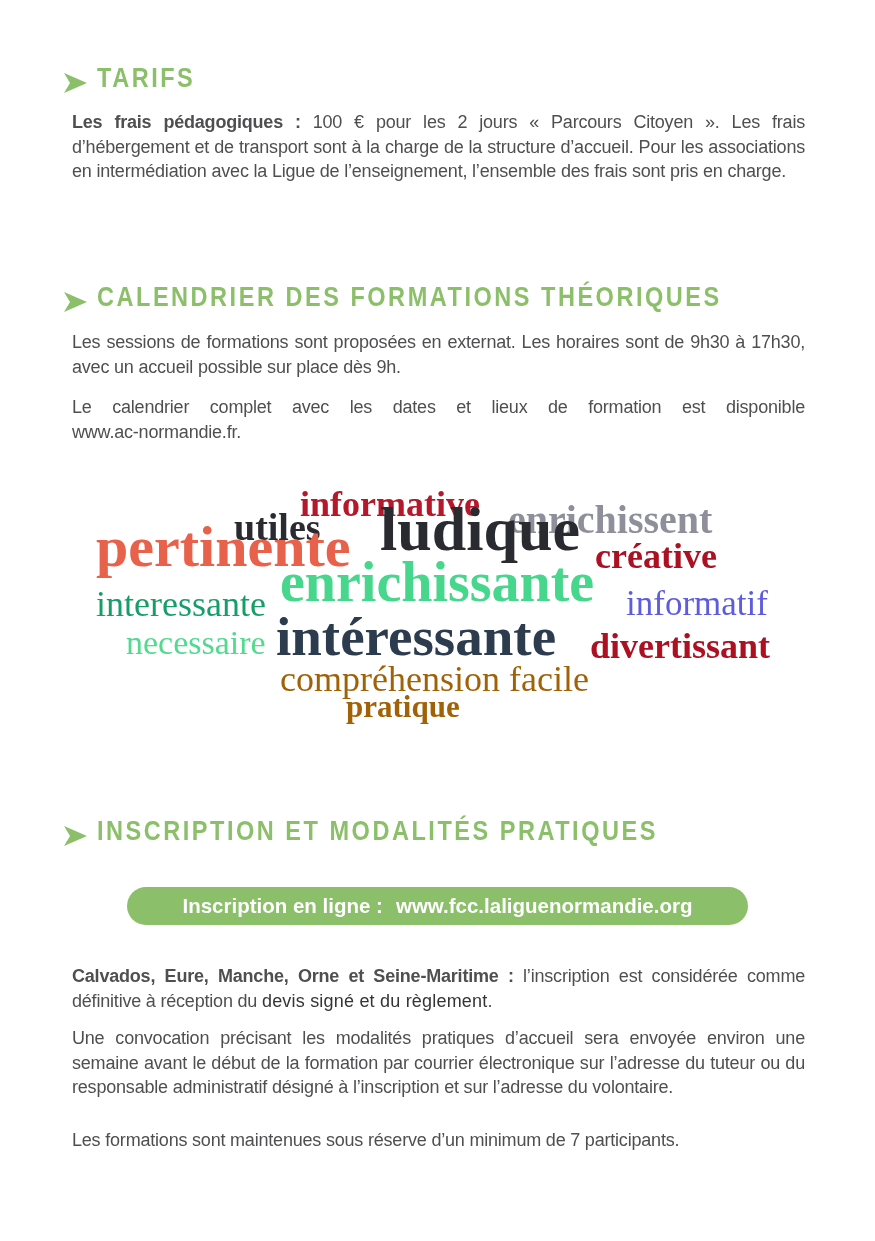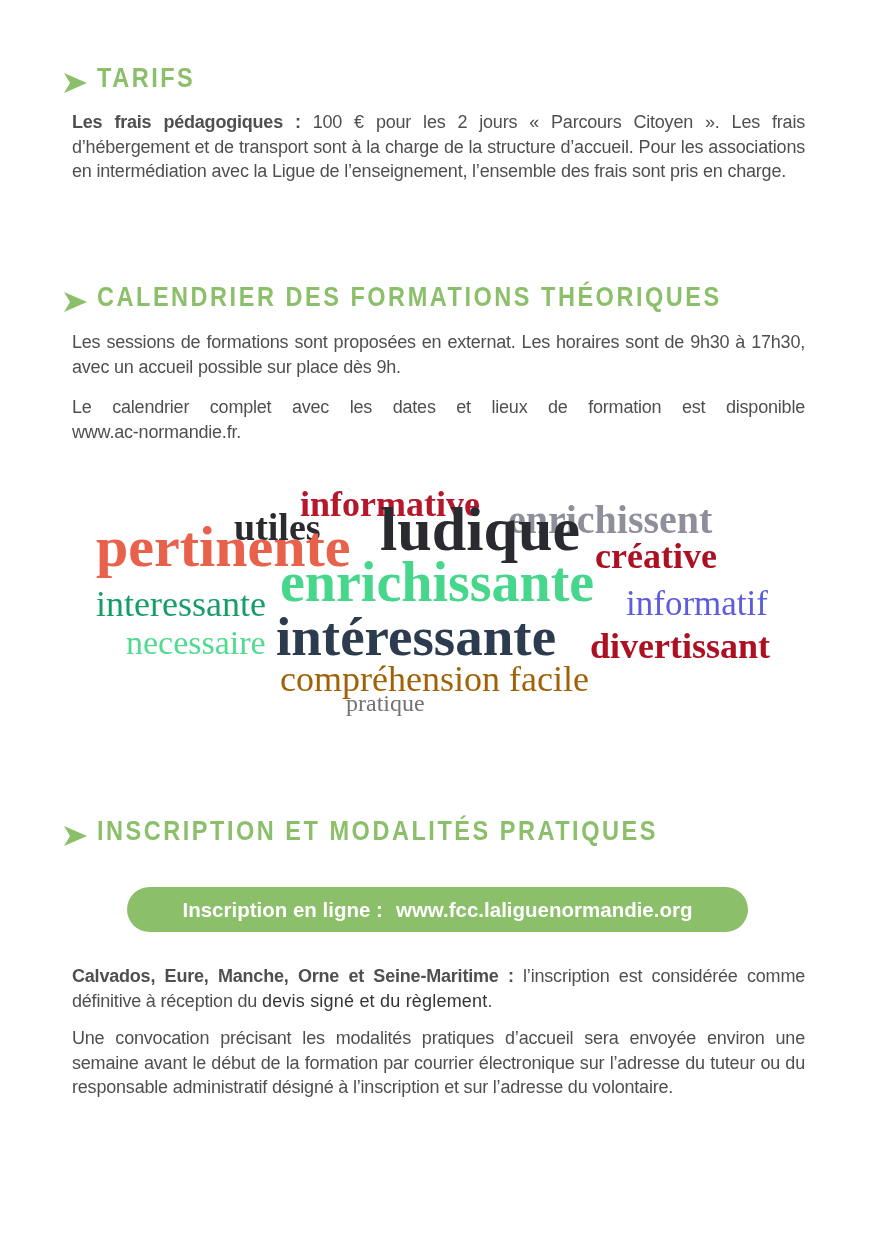--- a/index.html
+++ b/index.html
@@ -61,21 +61,21 @@
     position:absolute;
     line-height:1;
     white-space:nowrap;
   }
   
   .pill{
     position:absolute;
     left:127px;
     top:887px;
     width:621px;
-    height:45px;
+    height:38px;
     background:var(--green);
     border-radius:23px;
     display:flex;
     align-items:center;
     justify-content:center;
     gap:13px;
     color:#ffffff;
     font-weight:bold;
     font-size:20.5px;
     cursor:pointer;
@@ -112,33 +112,34 @@
       <span class="cloud-word" style="left: 6px; top: 40px; font-size: 58px; color: rgb(232, 97, 75); font-weight: bold;">pertinente</span>
       <span class="cloud-word" style="left: 290px; top: 20px; font-size: 62px; color: rgb(42, 42, 49); font-weight: bold;">ludique</span>
       <span class="cloud-word" style="left: 505px; top: 60px; font-size: 36px; color: rgb(171, 17, 34); font-weight: bold;">créative</span>
       <span class="cloud-word" style="left: 6px; top: 108px; font-size: 36px; color: rgb(22, 158, 104); font-weight: normal;">interessante</span>
       <span class="cloud-word" style="left: 190px; top: 76px; font-size: 56px; color: rgb(71, 215, 140); font-weight: bold;">enrichissante</span>
       <span class="cloud-word" style="left: 536px; top: 108px; font-size: 35px; color: rgb(93, 92, 221); font-weight: normal;">informatif</span>
       <span class="cloud-word" style="left: 36px; top: 148px; font-size: 34px; color: rgb(82, 218, 143); font-weight: normal;">necessaire</span>
       <span class="cloud-word" style="left: 186px; top: 131px; font-size: 55px; color: rgb(44, 60, 78); font-weight: bold;">intéressante</span>
       <span class="cloud-word" style="left: 500px; top: 150px; font-size: 36px; color: rgb(173, 16, 33); font-weight: bold;">divertissant</span>
       <span class="cloud-word" style="left: 190px; top: 183px; font-size: 36px; color: #a16207; font-weight: normal;">compréhension facile</span>
-      <span class="cloud-word" style="left: 256px; top: 213px; font-size: 24px; color: #737373; font-weight: normal;">pratique</span>
+      <span class="cloud-word" style="left: 256px; top: 213px; font-size: 31px; color: #a16207; font-weight: bold;">pratique</span>
     </div>
 
   <div class="heading" style="top:815px;">
     <svg class="arrow" width="23" height="22" viewBox="0 0 23 22">
       <polygon points="0,1 23,11 0,21 6,11" fill="#8cbf6a"></polygon>
     </svg>
     <span class="htext">INSCRIPTION ET MODALITÉS PRATIQUES</span>
   </div>
 
   <div class="pill">
     <span>Inscription en ligne :</span>
     <span>www.fcc.laliguenormandie.org</span>
   </div>
 
   <p class="para" style="top:964px;"><b>Calvados, Eure, Manche, Orne et Seine-Maritime :</b><span> l’inscription est considérée comme définitive à réception du </span><span class="emph">devis signé et du règlement</span><span>.</span></p>
 
   <p class="para" style="top:1026px;">Une convocation précisant les modalités pratiques d’accueil sera envoyée environ une semaine avant le début de la formation par courrier électronique sur l’adresse du tuteur ou du responsable administratif désigné à l’inscription et sur l’adresse du volontaire.</p>
 
+  <p class="para single-line" style="top:1128px;">Les formations sont maintenues sous réserve d’un minimum de 7 participants.</p>
 
 </div>
 
 </body></html>

